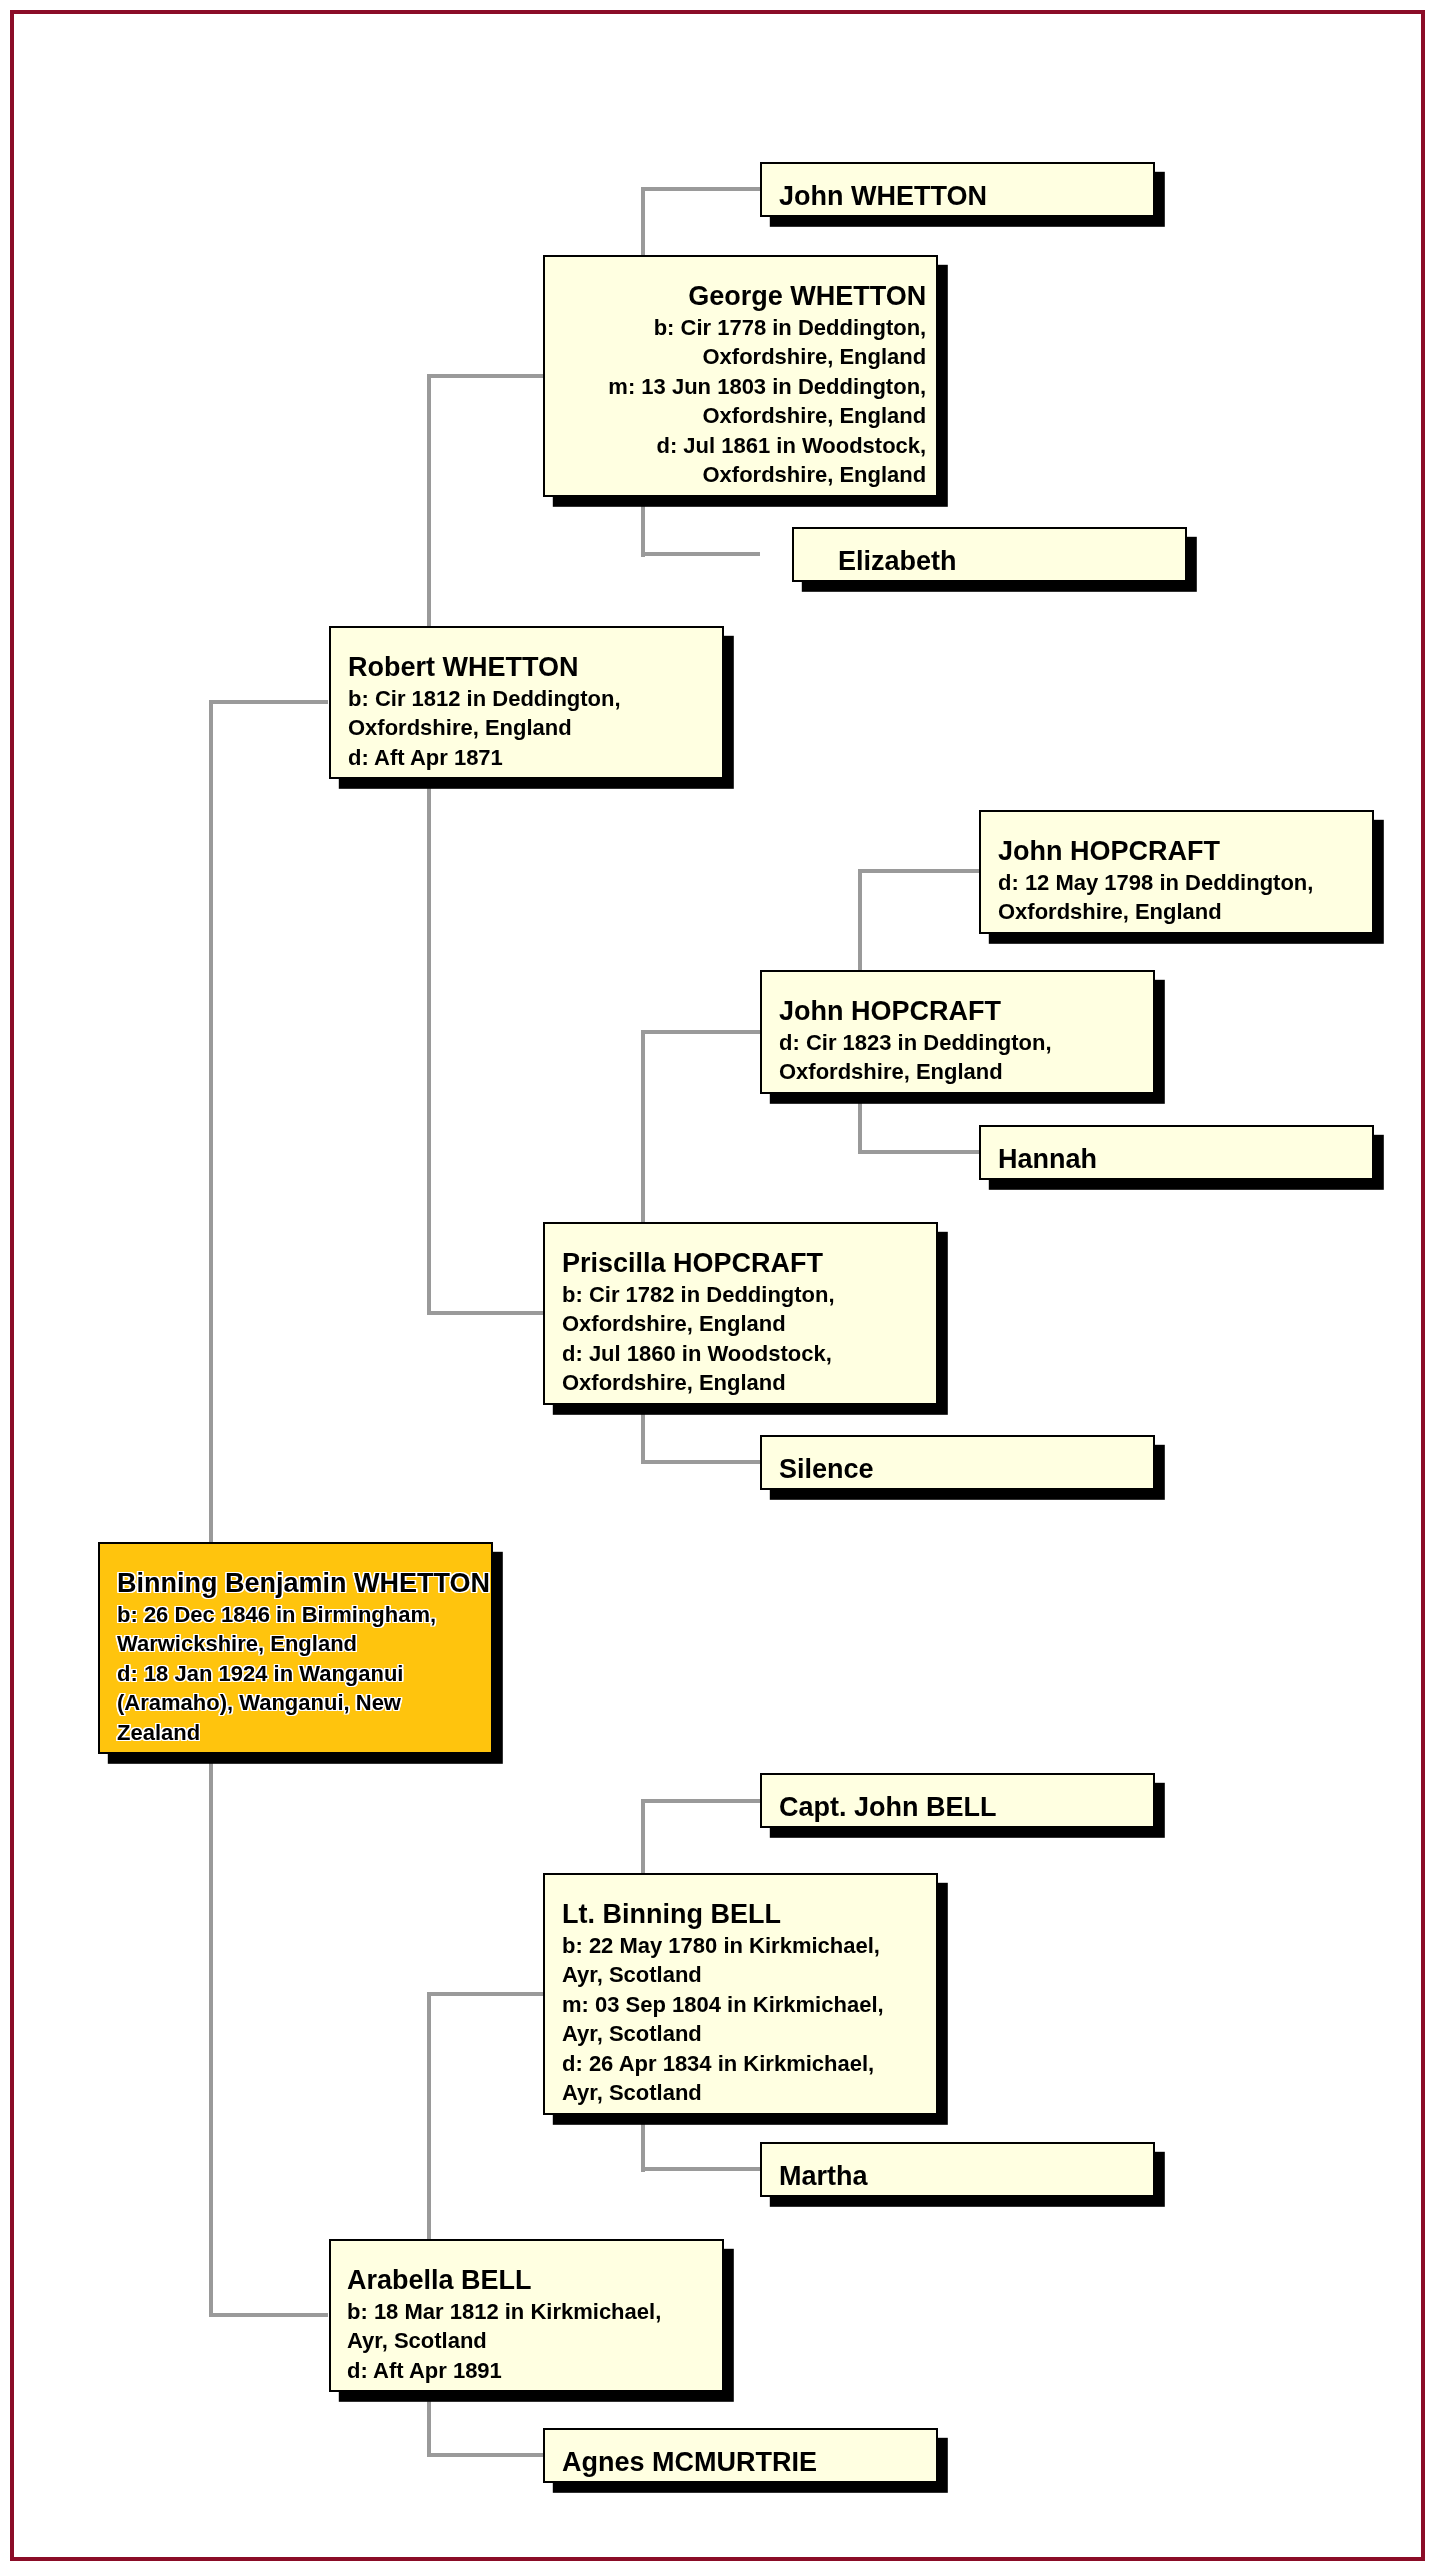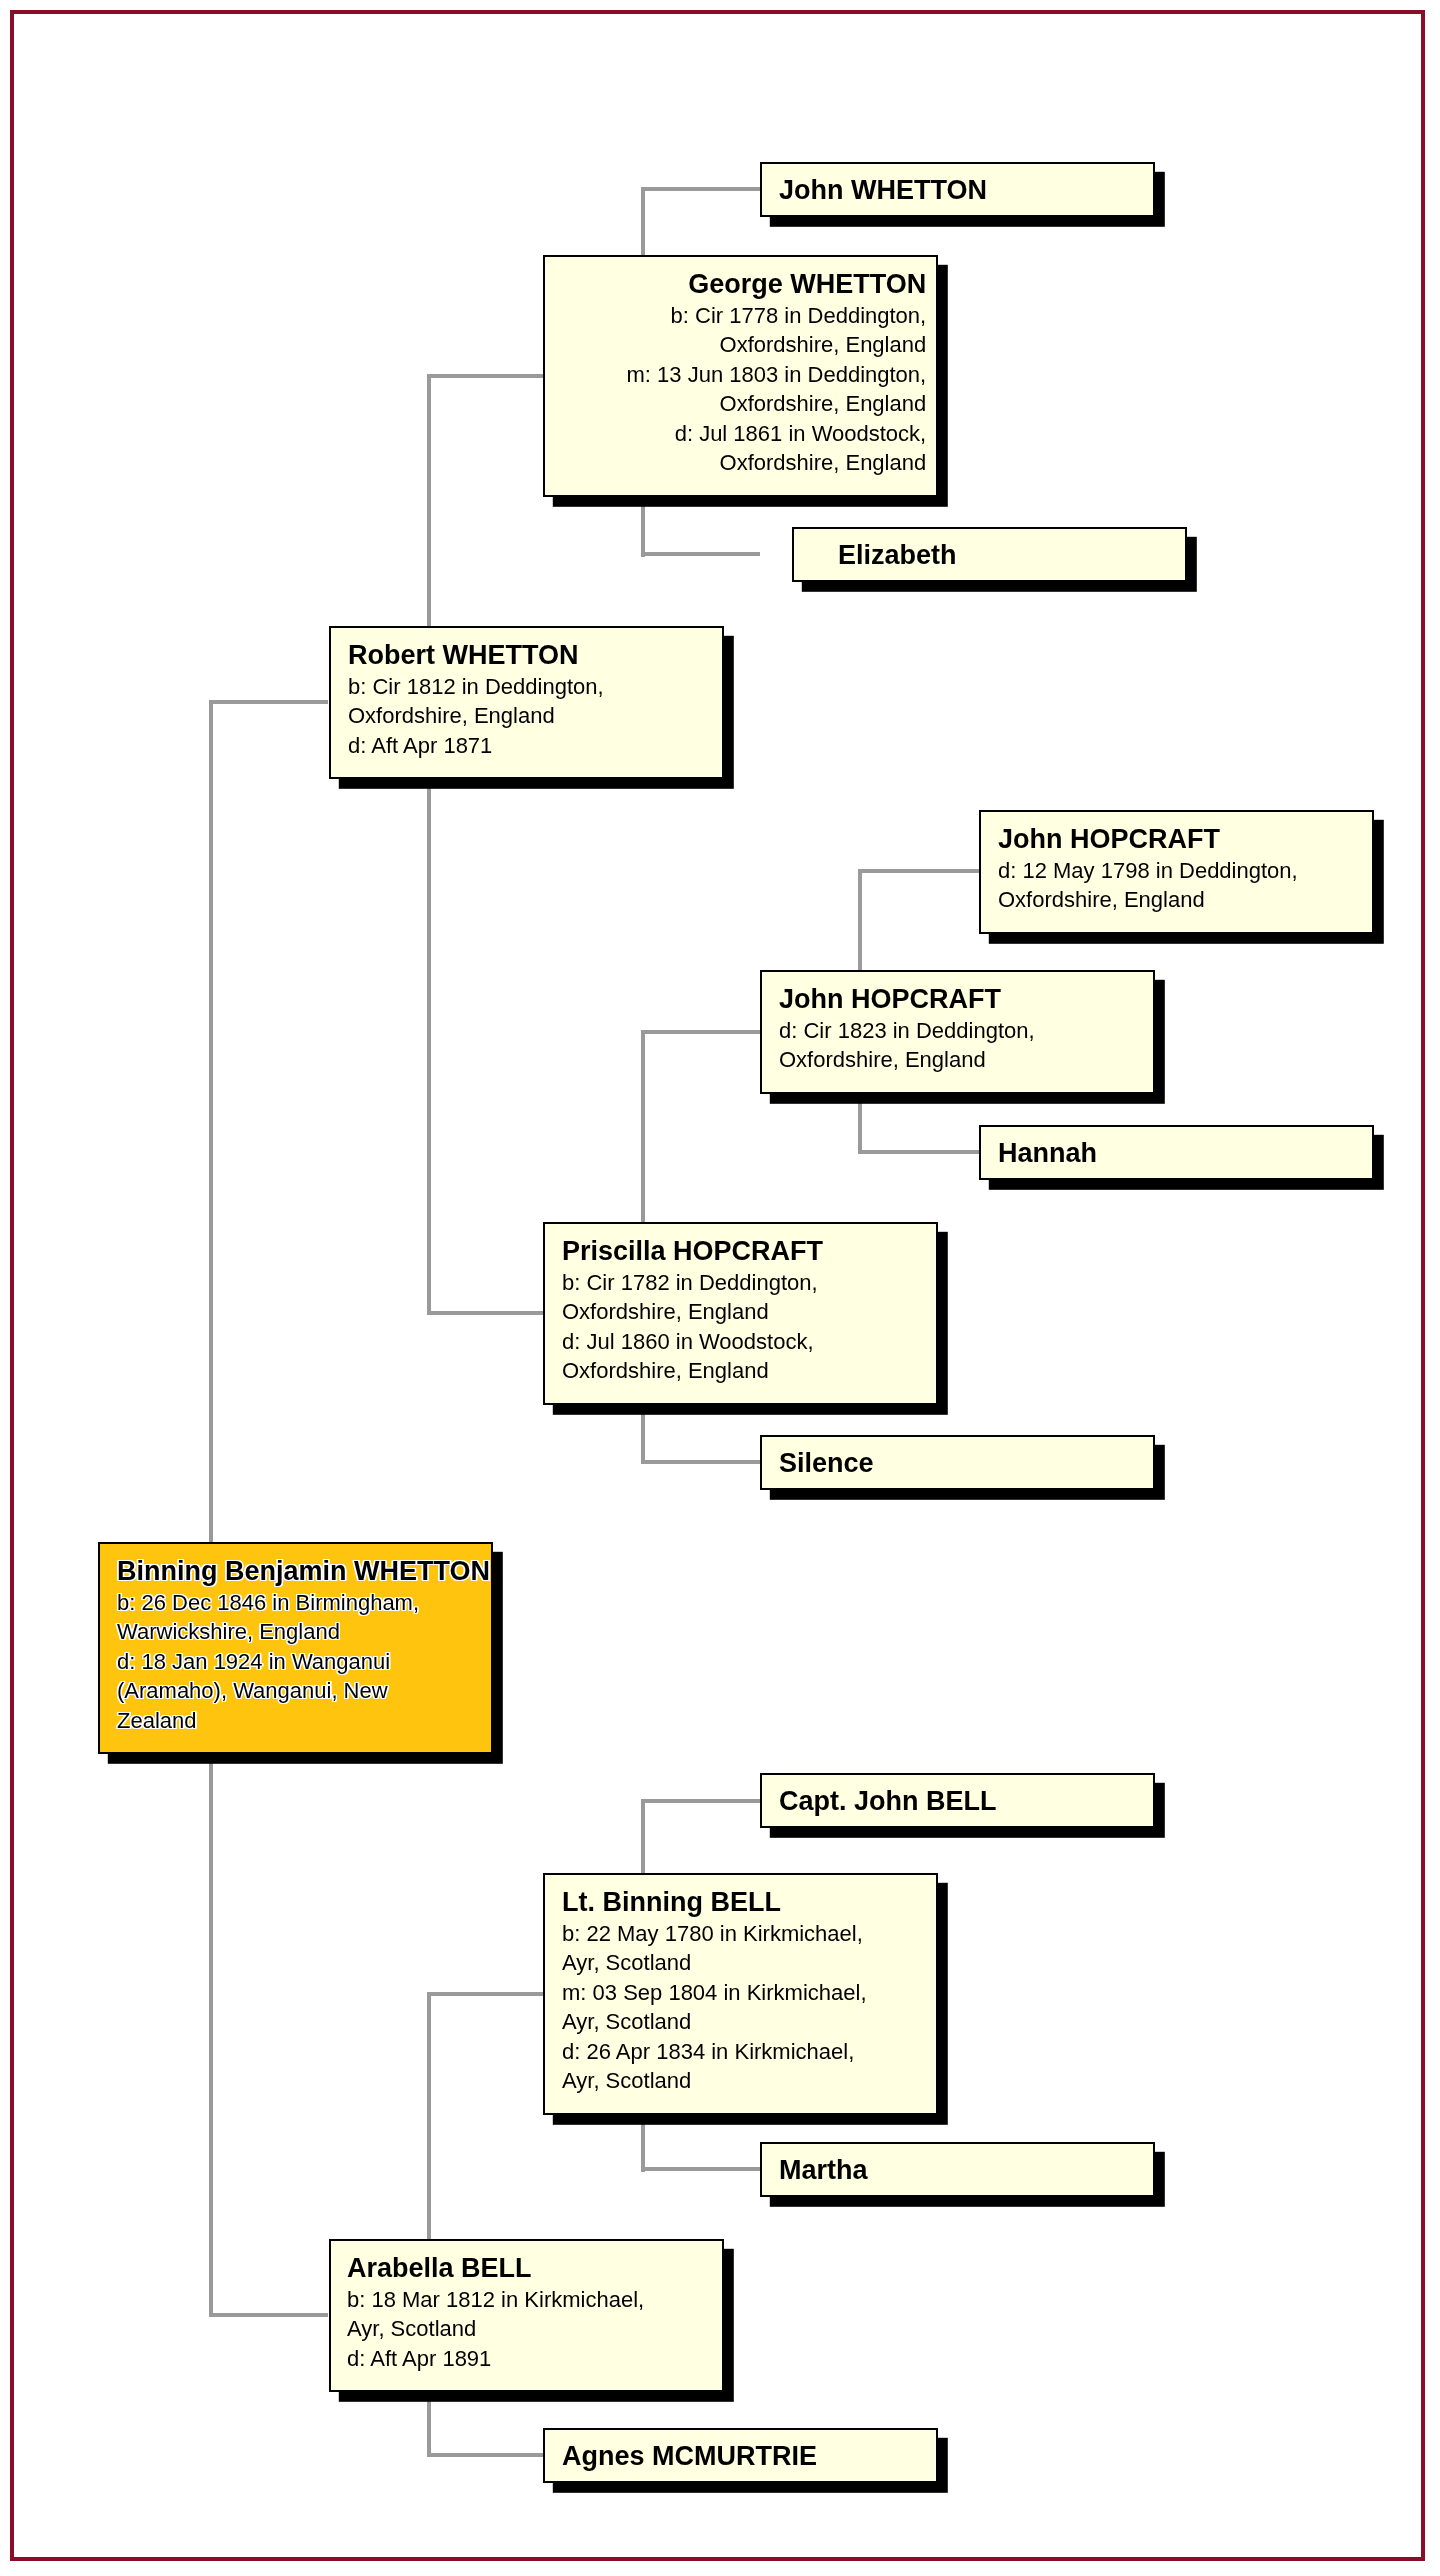--- a/index.html
+++ b/index.html
@@ -42,24 +42,25 @@
   }
   .pbox.highlight {
     background: #FFC40D;
   }
   .pname {
     font-size: 27px;
     font-weight: bold;
     color: #000000;
     line-height: 34px;
     white-space: nowrap;
+    margin-top: 12px;
   }
   .pline {
     font-size: 22px;
-    font-weight: normal;
+    font-weight: bold;
     color: #000000;
     line-height: 29.5px;
     white-space: nowrap;
   }
   .pbox.highlight .pname,
   .pbox.highlight .pline {
     text-shadow:
       1.4px 0 0 #fff, -1.4px 0 0 #fff, 0 1.4px 0 #fff, 0 -1.4px 0 #fff,
       1.4px 1.4px 0 #fff, -1.4px -1.4px 0 #fff, 1.4px -1.4px 0 #fff, -1.4px 1.4px 0 #fff;
   }

